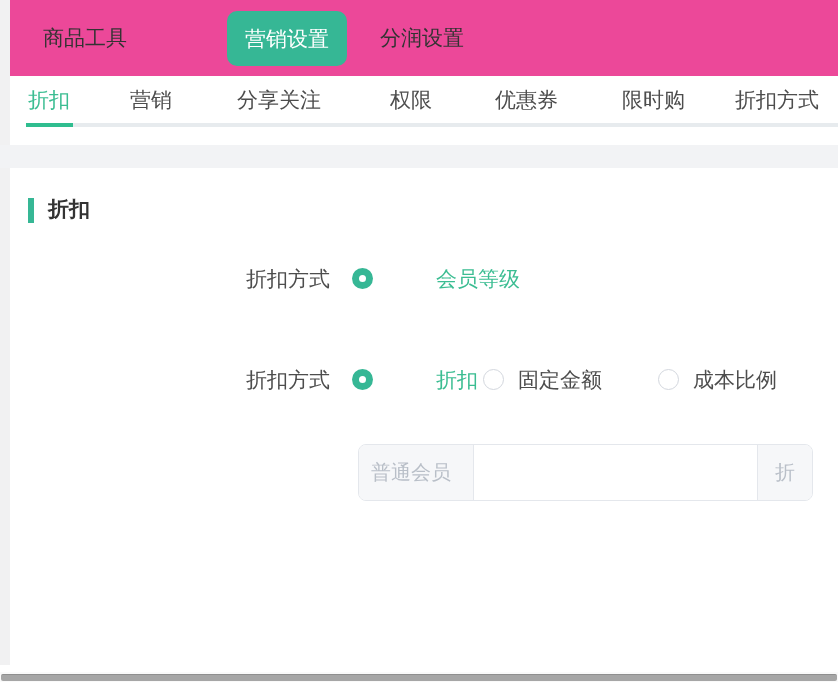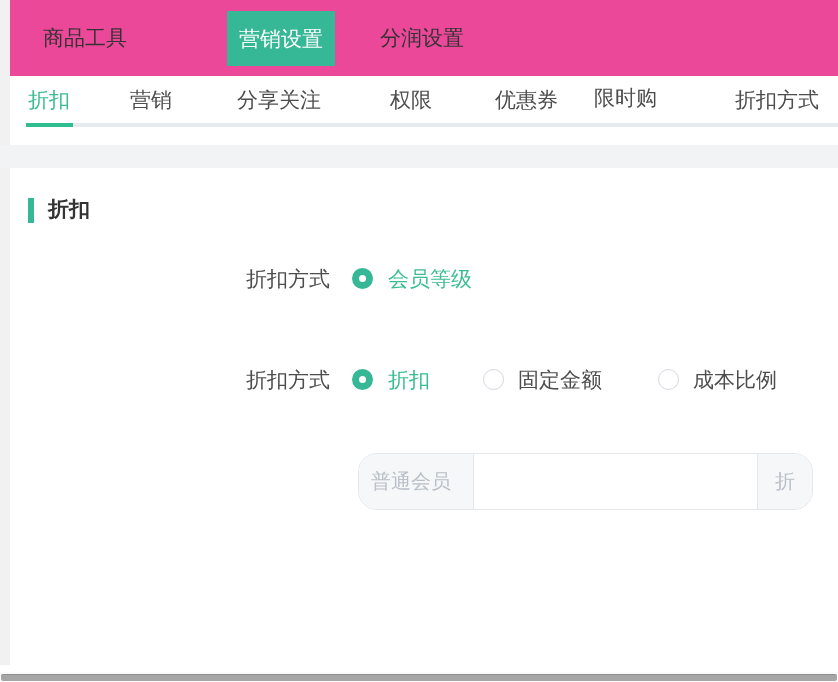--- a/index.html
+++ b/index.html
@@ -20,41 +20,41 @@
     position: absolute; left: 10px; top: 0; right: 0; height: 76px;
     background: #ec4899;
   }
   .top-tab {
     position: absolute; top: 0; height: 76px; line-height: 76px;
     font-size: 21px; color: #333; cursor: pointer; white-space: nowrap;
   }
   .top-tab.t0 { left: 33px; }
   .top-tab.t2 { left: 370px; }
   .top-tab-active {
-    position: absolute; left: 217px; top: 11px; width: 108px; height: 55px;
-    background: #36b795; color: #ffffff; border-radius: 0;
+    position: absolute; left: 217px; top: 11px; width: 120px; height: 55px;
+    background: #36b795; color: #ffffff; border-radius: 10px;
     font-size: 21px; line-height: 55px; text-align: center; cursor: pointer;
     white-space: nowrap;
   }
   
   .sub-tabs {
     position: absolute; left: 10px; top: 76px; right: 0; height: 51px;
     background: #fff;
   }
   .sub-tab {
     position: absolute; top: 0; height: 47px; line-height: 47px;
     font-size: 21px; color: #4d4d4d; cursor: pointer; white-space: nowrap;
   }
   .sub-tab.active { color: #3bbd92; }
   .sub-tab.s0 { left: 18px; }
   .sub-tab.s1 { left: 120px; }
   .sub-tab.s2 { left: 227px; }
   .sub-tab.s3 { left: 380px; }
   .sub-tab.s4 { left: 485px; }
-  .sub-tab.s5 { left: 584px; font-family: Liberation Mono, monospace; }
+  .sub-tab.s5 { left: 612px; }
   .sub-tab.s6 { left: 725px; }
   .sub-track {
     position: absolute; left: 16px; right: 0; top: 47px; height: 4px;
     background: #e7ebee;
   }
   .sub-indicator {
     position: absolute; left: 16px; top: 47px; width: 47px; height: 4px;
     background: #2fbd8f;
   }
   
@@ -87,25 +87,25 @@
   .radio.checked { background: #36b795; }
   .radio.checked::after {
     content: ""; position: absolute; left: 7px; top: 7px; width: 7px; height: 7px;
     border-radius: 50%; background: #ffffff;
   }
   .radio.unchecked { background: #fff; border: 1px solid #d3d7de; }
   .radio-label {
     position: absolute; height: 28px; line-height: 28px; font-size: 21px;
     color: #4d4d4d; cursor: pointer; white-space: nowrap;
   }
-  .radio-label.selected { color: #3bbd92; }
+  .radio-label.selected { color: #3bbd92; margin-left: 48px; }
   
   .input-group {
-    position: absolute; left: 346px; top: 285px; width: 455px; height: 57px;
-    border: 1px solid #e4e7ec; border-radius: 19px; display: flex;
+    position: absolute; left: 346px; top: 276px; width: 455px; height: 57px;
+    border: 1px solid #e4e7ec; border-radius: 8px; display: flex;
     overflow: hidden; background: #fff; justify-content: flex-end;
   }
   .ig-prefix {
     width: 115px; background: #f6f7f9; border-right: 1px solid #e4e7ec;
     font-size: 20px; color: #b9bfc8; line-height: 55px; padding-left: 12px;
     white-space: nowrap;
   }
   .ig-input {
     flex: 1; border: none; outline: none; font-size: 20px; color: #333;
     padding: 0 10px; min-width: 0; font-family: "Liberation Sans", "DejaVu Sans", sans-serif;

